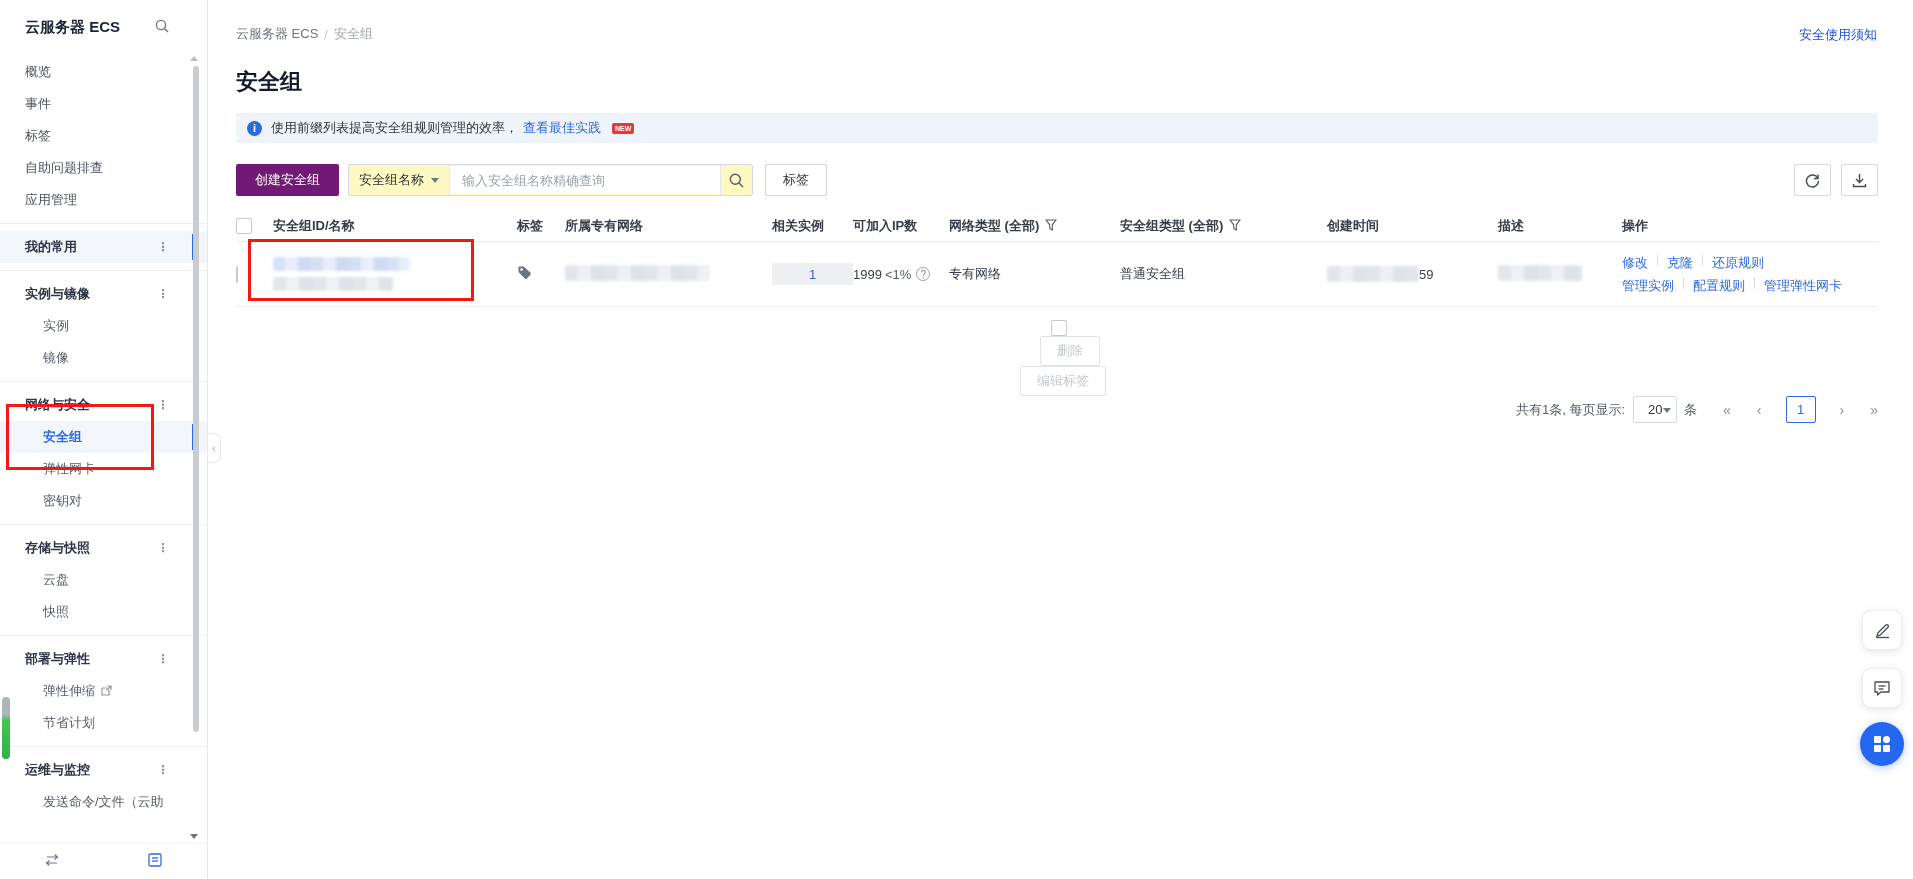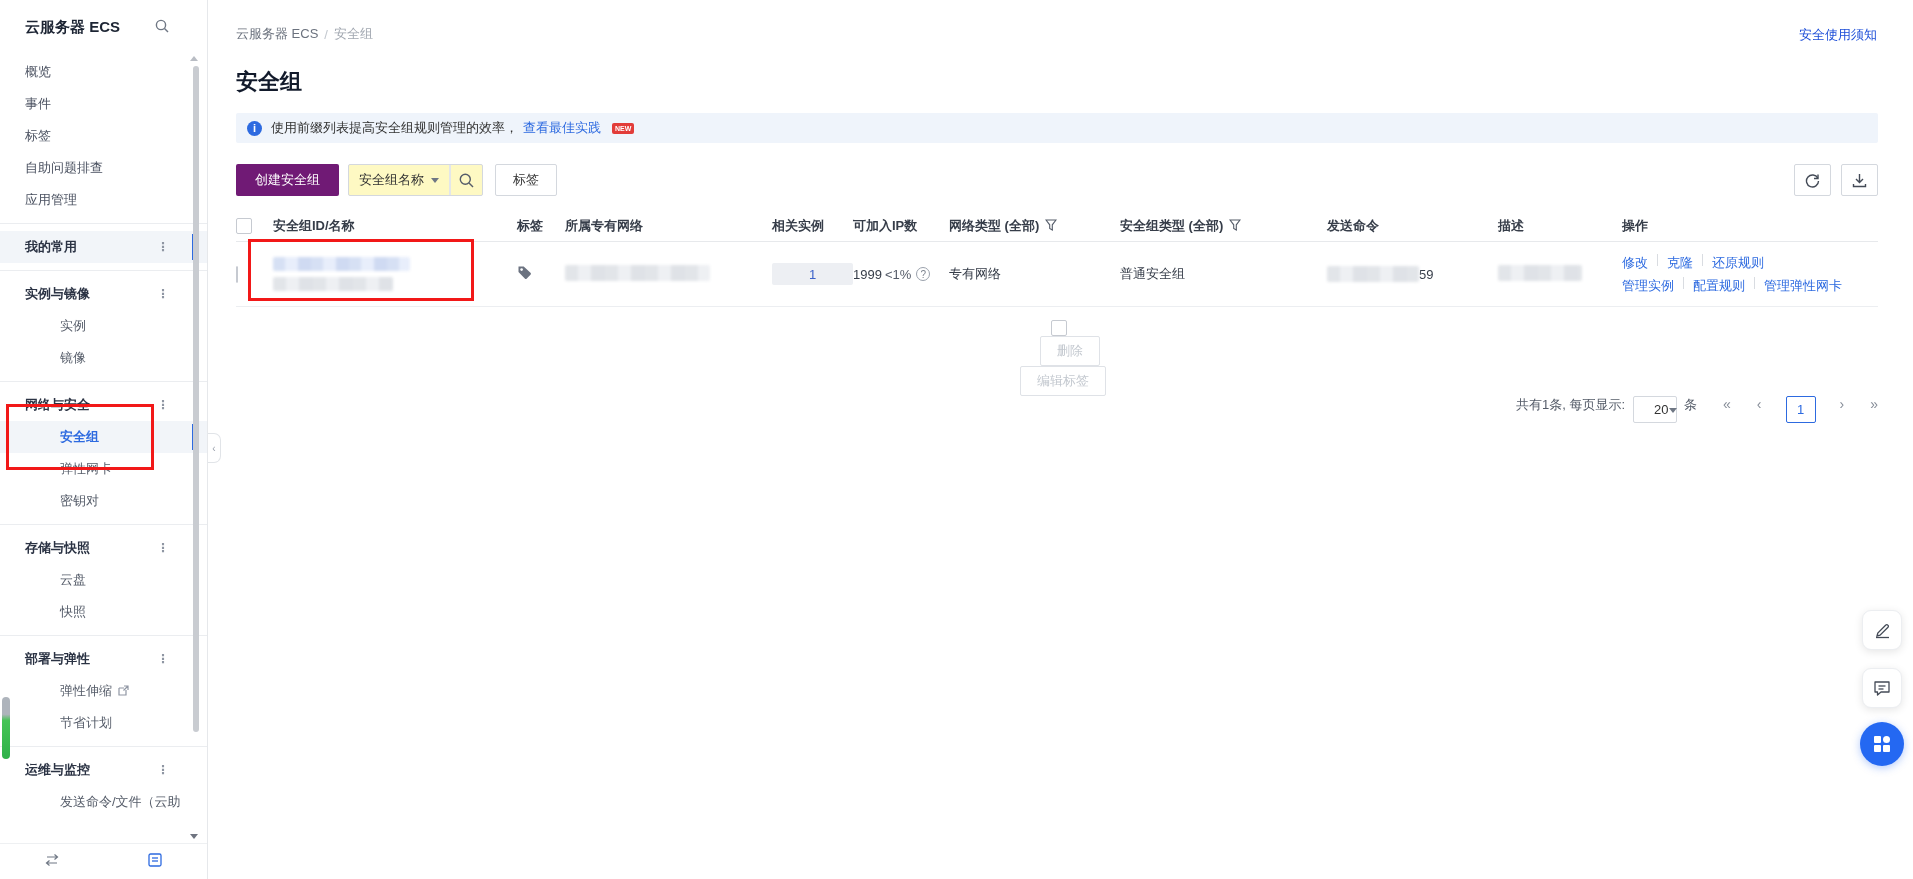--- a/index.html
+++ b/index.html
@@ -9,21 +9,21 @@
 
   
   .sidebar { position:relative; width:208px; height:879px; border-right:1px solid #e6e8eb;
     display:flex; flex-direction:column; background:#fff; flex:none; }
   .side-header { height:54px; flex:none; display:flex; align-items:center; justify-content:space-between;
     padding:0 38px 0 25px; }
   .side-title { font-size:15px; font-weight:bold; color:#1c2433; white-space:nowrap; }
   .side-nav { flex:1; position:relative; overflow:hidden; padding-top:2px; }
   .nav-item { height:32px; display:flex; align-items:center; padding-left:25px; padding-right:36px;
     color:#4a5160; cursor:pointer; position:relative; white-space:nowrap; overflow:hidden; }
-  .nav-item.child { padding-left:60px; color:#555c69; }
+  .nav-item.child { padding-left:43px; color:#555c69; }
   .nav-item.section { font-weight:bold; color:#2b3344; }
   .nav-item .kebab { position:absolute; right:38px; color:#8f96a3; font-size:12px; letter-spacing:0; }
   .nav-divider { height:1px; background:#ebedf0; margin:7px 0; }
   .nav-item.fav-active { background:#f2f5f9; }
   .nav-item.fav-active::after, .nav-item.selected::after { content:""; position:absolute; right:12px; top:3px;
     bottom:3px; width:3px; background:#2d6ae0; }
   .nav-item.selected { background:#f2f5f9; color:#2d6ae0; font-weight:bold; }
   .ext-icon { margin-left:6px; }
   .side-footer { height:36px; flex:none; border-top:1px solid #eef0f2; display:flex; align-items:center; }
   .side-footer .ficon { width:50%; text-align:center; cursor:pointer; }
@@ -100,23 +100,23 @@
   .created-cell { display:flex; align-items:center; gap:0; color:#363d49; }
   .ops-cell { display:flex; flex-direction:column; gap:5px; }
   .ops-line { display:flex; align-items:flex-start; }
   .op-link { color:#2d6ae0; cursor:pointer; white-space:nowrap; }
   .op-sep { width:1px; height:12px; background:#d9dce1; margin:0 9px; }
 
   .table-footer { margin-top:13px; width:1642px; display:flex; align-items:center;flex-direction:column; }
   .btn-disabled { height:30px; padding:0 16px; background:#fff; border:1px solid #dfe2e7; border-radius:2px;
     color:#c3c8cf; font-size:13px; margin-left:12px; font-family:inherit; cursor:not-allowed; }
   .btn-disabled:first-of-type { margin-left:26px; }
-  .pager { margin-left:auto; display:flex; color:#555c69; }
+  .pager { margin-left:auto; display:flex; align-items:center; color:#555c69; }
   .page-size-select { margin-left:8px; width:44px; height:27px; border:1px solid #d4d8de; border-radius:2px;
-    display:flex; align-items:center; justify-content:space-between; padding:0 20px; cursor:pointer; color:#333; }
+    display:flex; align-items:center; justify-content:space-between; padding:0 14px; cursor:pointer; color:#333; }
   .pager-unit { margin-left:7px; }
   .pg-arrow { margin-left:26px; color:#868d98; font-size:14px; cursor:pointer; }
   .pg-current { margin-left:24px; width:30px; height:27px; border:1px solid #2d6ae0; border-radius:2px;
     color:#2d6ae0; display:flex; align-items:center; justify-content:center; cursor:default; }
   .pg-current + .pg-arrow { margin-left:24px; }
 
   
   .float-btn { position:absolute; right:11px; width:40px; height:40px; background:#fff; border:1px solid #eceef1;
     border-radius:9px; box-shadow:0 2px 8px rgba(0,0,0,.10); display:flex; align-items:center; justify-content:center;
     cursor:pointer; z-index:7; }
@@ -252,20 +252,21 @@
     </div>
 
     <div class="toolbar">
       <button class="btn-primary">创建安全组</button>
       <div class="search-group">
         <div class="filter-field">
           <span>安全组名称</span>
           <span class="caret-down"></span>
         </div>
         <div class="vdiv"></div>
+        <input class="search-input" placeholder="输入安全组名称精确查询" style="">
         <div class="search-btn">
           <svg width="15" height="15" viewBox="0 0 15 15">
               <circle cx="6.3" cy="6.3" r="5" fill="none" stroke="#555c69" stroke-width="1.4"></circle>
               <line x1="10" y1="10" x2="14" y2="14" stroke="#555c69" stroke-width="1.4"></line>
             </svg>
         </div>
       </div>
       <button class="btn-plain">标签</button>
       <div class="toolbar-right">
         <div class="icon-btn">
@@ -302,21 +303,21 @@
           </span>
         </div>
         <div class="th">
           <span>安全组类型 (全部)</span>
           <span>
             <svg width="12" height="12" viewBox="0 0 12 12">
                 <path d="M1 1 h10 L7.3 5.8 V11 L4.7 9.4 V5.8 Z" fill="none" stroke="#555c69" stroke-width="1.1"></path>
               </svg>
           </span>
         </div>
-        <div class="th">发送命令</div>
+        <div class="th">创建时间</div>
         <div class="th">描述</div>
         <div class="th">操作</div>
       </div>
 
       <div class="trow">
         <div><span class="checkbox"></span></div>
         <div class="id-cell">
           <span class="blur-block blur-blue" style="width:137px;height:14px;"></span>
           <span class="blur-block" style="width:120px;height:14px;"></span>
         </div>

